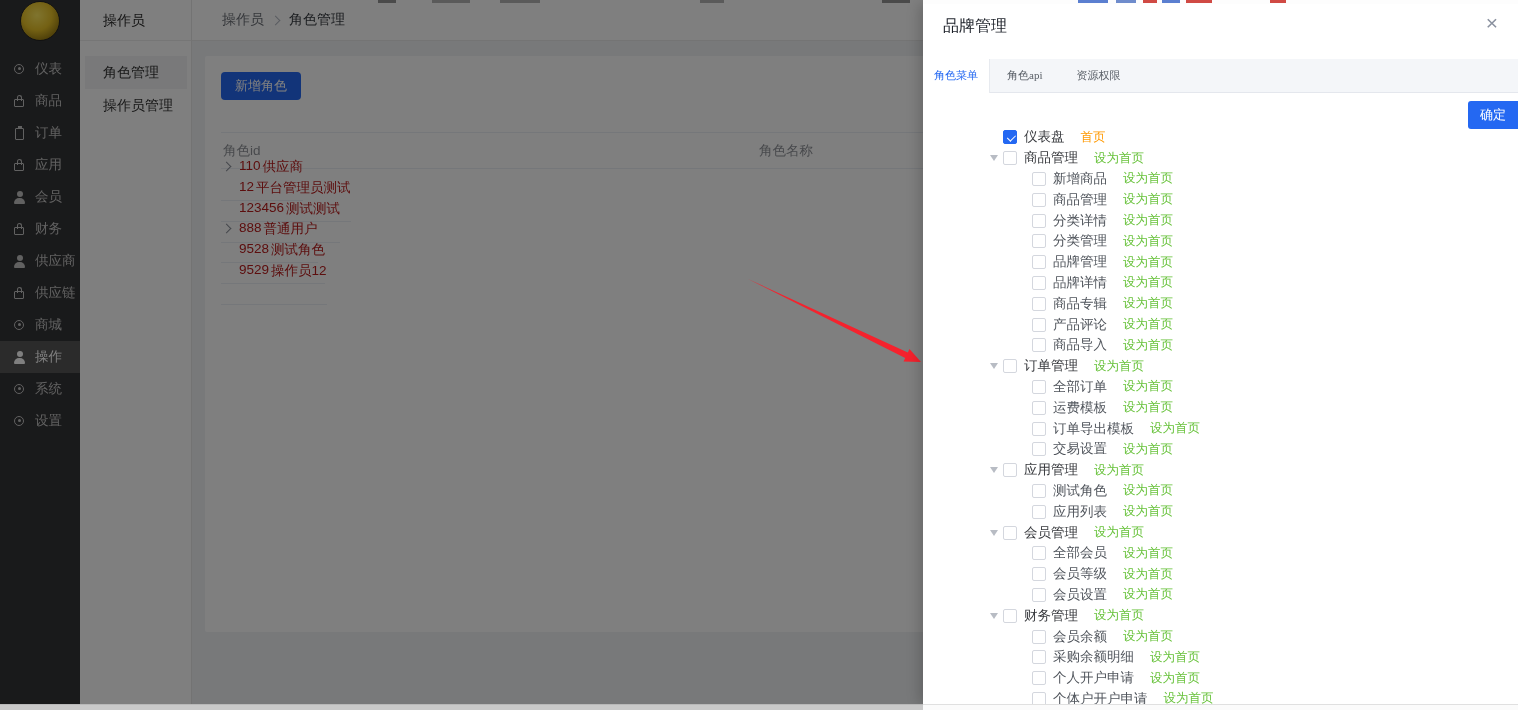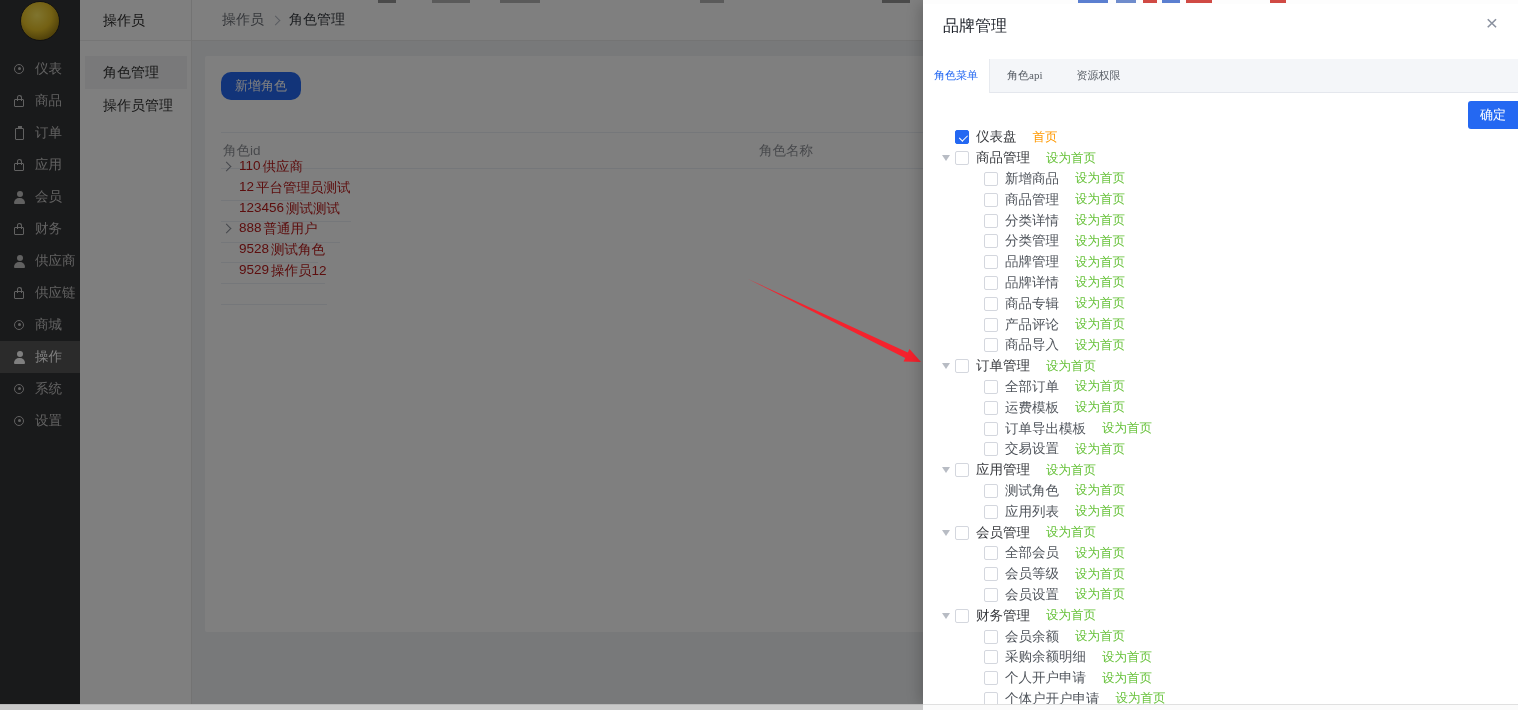--- a/index.html
+++ b/index.html
@@ -32,21 +32,21 @@
   .submenu-item:first-of-type{margin-top:15px;}
   .submenu-item.active{background:#f2f3f5;}
 
   
   .main{position:absolute;left:192px;top:0;right:0;height:704px;background:#f0f2f5;z-index:1;}
   .breadcrumb-bar{height:40px;background:#fff;border-bottom:1px solid #e8e8e8;display:flex;align-items:center;padding-left:30px;}
   .crumb-1{color:#6b6f76;}
   .crumb-2{color:#383c42;}
   .crumb-sep{display:inline-block;width:6px;height:6px;border-top:1.5px solid #b3b8c2;border-right:1.5px solid #b3b8c2;transform:rotate(45deg);margin:0 10px 0 8px;}
   .card{position:absolute;left:13px;top:56px;width:1298px;height:576px;background:#fff;border-radius:2px;}
-  .btn-primary{display:inline-block;margin:16px;width:80px;height:28px;line-height:28px;text-align:center;background:var(--primary);color:#fff;font-size:13px;border:none;border-radius:10px;cursor:pointer;padding:0;}
+  .btn-primary{display:inline-block;margin:16px;width:80px;height:28px;line-height:28px;text-align:center;background:var(--primary);color:#fff;font-size:13px;border:none;border-radius:4px;cursor:pointer;padding:0;}
   .role-table{width:calc(100% - 32px);margin:16px 16px 0;border-collapse:collapse;border-top:1px solid #ebeef5;}
   .role-table th{height:35px;text-align:left;font-weight:normal;font-size:13.5px;color:#909399;border-bottom:1px solid #ebeef5;padding:0 0 0 2px;}
   .role-table td{height:42px;font-size:13.5px;color:#b91c1c;border-bottom:1px solid #ebeef5;padding:0 0 0 2px;}
   .col-id{width:534px;}
   .expand-caret{display:inline-block;width:6px;height:6px;border-top:1.5px solid #8a8f99;border-right:1.5px solid #8a8f99;transform:rotate(45deg);margin-right:9px;cursor:pointer;}
   .tree-row .no-expand{visibility:hidden;}
 
   
   .mask{position:absolute;left:0;top:0;width:923px;height:710px;background:rgba(0,0,0,0.5);z-index:10;}
 
@@ -56,21 +56,21 @@
 
   
   .drawer{position:absolute;left:923px;top:4px;width:595px;height:700px;background:#fff;z-index:30;box-shadow:-4px 0 12px rgba(0,0,0,0.18);}
   .drawer-header{position:relative;height:55px;}
   .drawer-title{position:absolute;left:20px;top:12px;font-size:16px;color:#1d2129;}
   .drawer-close{position:absolute;right:12px;top:6px;width:28px;height:28px;line-height:26px;text-align:center;font-size:21px;font-weight:300;color:#8a919f;cursor:pointer;}
   .drawer-close::before{content:"×";}
   .tabs{display:flex;height:33px;background:#f4f6f9;border-bottom:1px solid #e4e7ed;}
   .tab{line-height:33px;padding:0 17px;font-size:11px;color:#5a6068;cursor:pointer;font-family:Liberation Serif, serif;}
   .tab.active{background:#fff;color:var(--primary);padding:0 11px;border-right:1px solid #e7eaef;margin-bottom:-1px;}
-  .drawer-body{position:relative;height:calc(100% - 88px);overflow:hidden;}
+  .drawer-body{position:relative;height:calc(100% - 88px);overflow:hidden;padding-left:48px;}
   .confirm-btn{position:absolute;top:8px;right:0;width:50px;height:28px;background:var(--primary);color:#fff;font-size:13px;border:none;border-radius:3px 0 0 3px;cursor:pointer;}
 
   
   .tree{padding:34px 0 0 18px;}
   .tree-row{display:flex;align-items:center;height:20.8px;}
   .tree-row.child{margin-left:29px;}
   .caret-box{width:10px;margin-right:4px;display:flex;justify-content:center;flex:none;}
   .tree-caret{width:0;height:0;border-left:4.5px solid transparent;border-right:4.5px solid transparent;border-top:6px solid #b8bcc4;cursor:pointer;}
   .checkbox{position:relative;width:14px;height:14px;box-sizing:border-box;border:1px solid #d4d7de;border-radius:2px;background:#fff;margin-right:7px;flex:none;cursor:pointer;}
   .checkbox.checked{background:var(--primary);border-color:var(--primary);}

